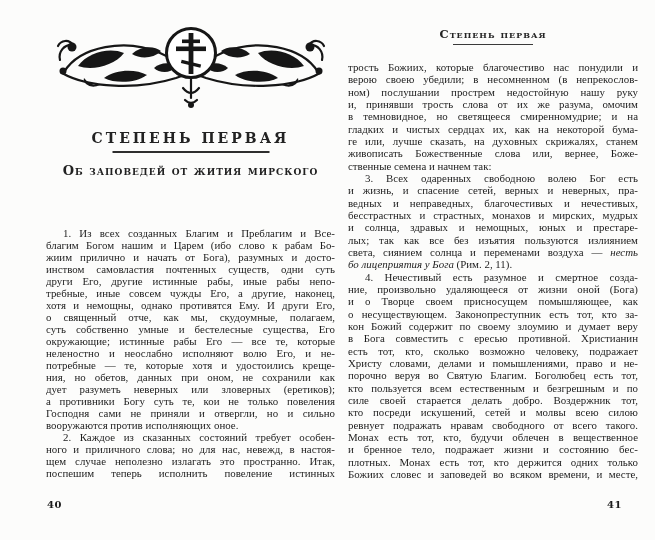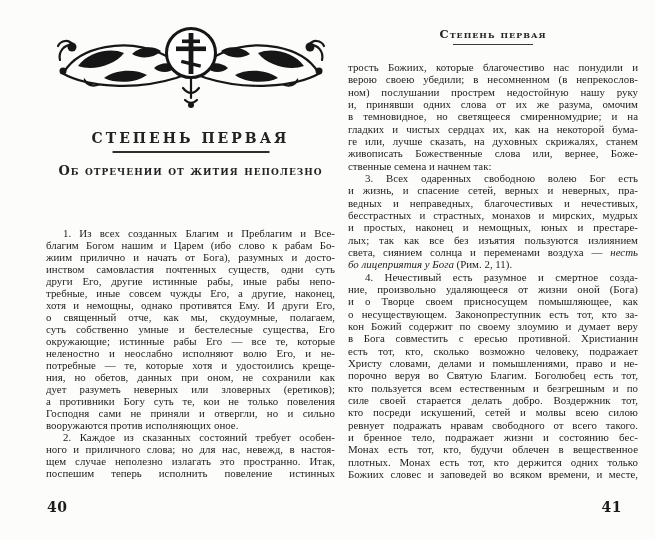--- a/index.html
+++ b/index.html
@@ -34,21 +34,21 @@
 
   .body-text{position:absolute;left:0;right:0;font-size:10.9px;color:#1d1d1d;}
   .page-left  .body-text{top:227px;line-height:12px;}
   .page-right .body-text{top:61px;line-height:12.33px;}
   .line{text-align:justify;text-align-last:justify;overflow:hidden;}
   .line.indent{text-indent:17px;}
   .line.para-end{text-align-last:left;white-space:nowrap;}
   .line em{font-style:italic;}
 
   .folio{position:absolute;top:499px;font-family:"DejaVu Serif", serif;
-    font-weight:bold;font-size:14px;color:#1c1c1c;letter-spacing:0.5px;}
+    font-weight:bold;font-size:10px;color:#1c1c1c;letter-spacing:0.5px;}
   .folio-left{left:1px;}
   .folio-right{right:16px;}
 </style>
 </head>
 <body>
 
 <div>
 
   <div class="page page-left">
 
@@ -79,21 +79,21 @@
       <g class="ln">
         <path d="M137,52 L137,72"></path>
         <path d="M129,62 q8,10 16,0"></path>
         <path d="M131,74 q6,6 12,0"></path>
       </g>
       <circle class="f" cx="137" cy="79" r="3"></circle>
     </svg>
 
     <div class="chapter-title">СТЕПЕНЬ ПЕРВАЯ</div>
     <div class="title-divider"></div>
-    <div class="chapter-subtitle">Об отречении от жития неполезно</div>
+    <div class="chapter-subtitle">Об заповедей от жития мирского</div>
 
     <div class="body-text">
 
     <div class="line indent">1. Из всех созданных Благим и Преблагим и Все-</div>
         <div class="line">благим Богом нашим и Царем (ибо слово к рабам Бо-</div>
         <div class="line">жиим прилично и начать от Бога), разумных и досто-</div>
         <div class="line">инством самовластия почтенных существ, одни суть</div>
         <div class="line">други Его, другие истинные рабы, иные рабы непо-</div>
         <div class="line">требные, иные совсем чужды Его, а другие, наконец,</div>
         <div class="line">хотя и немощны, однако противятся Ему. И други Его,</div>
@@ -119,49 +119,49 @@
   <div class="page page-right">
 
     <div class="running-head">Степень первая</div>
     <div class="running-head-divider"></div>
 
     <div class="body-text">
 
     <div class="line">трость Божиих, которые благочестиво нас понудили и</div>
         <div class="line">верою своею убедили; в несомненном (в непрекослов-</div>
         <div class="line">ном) послушании прострем недостойную нашу руку</div>
-        <div class="line">и, принявши одних слова от их же разума, омочим</div>
+        <div class="line">и, принявши трость слова от их же разума, омочим</div>
         <div class="line">в темновидное, но светящееся смиренномудрие; и на</div>
         <div class="line">гладких и чистых сердцах их, как на некоторой бума-</div>
         <div class="line">ге или, лучше сказать, на духовных скрижалях, станем</div>
         <div class="line">живописать Божественные слова или, вернее, Боже-</div>
         <div class="line para-end">ственные семена и начнем так:</div>
         <div class="line indent">3. Всех одаренных свободною волею Бог есть</div>
         <div class="line">и жизнь, и спасение сетей, верных и неверных, пра-</div>
         <div class="line">ведных и неправедных, благочестивых и нечестивых,</div>
         <div class="line">бесстрастных и страстных, монахов и мирских, мудрых</div>
-        <div class="line">и простых, наконец и немощных, юных и престаре-</div>
+        <div class="line">и солнца, здравых и немощных, юных и престаре-</div>
         <div class="line">лых; так как все без изъятия пользуются излиянием</div>
         <div class="line"><span>света, сиянием солнца и переменами воздуха — </span><em>несть</em></div>
         <div class="line para-end"><em>бо лицеприятия у Бога</em><span> (Рим. 2, 11).</span></div>
         <div class="line indent">4. Нечестивый есть разумное и смертное созда-</div>
         <div class="line">ние, произвольно удаляющееся от жизни оной (Бога)</div>
         <div class="line">и о Творце своем присносущем помышляющее, как</div>
         <div class="line">о несуществующем. Законопреступник есть тот, кто за-</div>
         <div class="line">кон Божий содержит по своему злоумию и думает веру</div>
         <div class="line">в Бога совместить с ересью противной. Христианин</div>
         <div class="line">есть тот, кто, сколько возможно человеку, подражает</div>
         <div class="line">Христу словами, делами и помышлениями, право и не-</div>
         <div class="line">порочно веруя во Святую Благим. Боголюбец есть тот,</div>
         <div class="line">кто пользуется всем естественным и безгрешным и по</div>
         <div class="line">силе своей старается делать добро. Воздержник тот,</div>
         <div class="line">кто посреди искушений, сетей и молвы всею силою</div>
         <div class="line">ревнует подражать нравам свободного от всего такого.</div>
+        <div class="line">Монах есть тот, кто, будучи облечен в вещественное</div>
         <div class="line">и бренное тело, подражает жизни и состоянию бес-</div>
-        <div class="line">Монах есть тот, кто, будучи облечен в вещественное</div>
         <div class="line">плотных. Монах есть тот, кто держится одних только</div>
         <div class="line">Божиих словес и заповедей во всяком времени, и месте,</div>
       </div>
 
     <div class="folio folio-right">41</div>
   </div>
 
 </div>
 
 </body></html>

